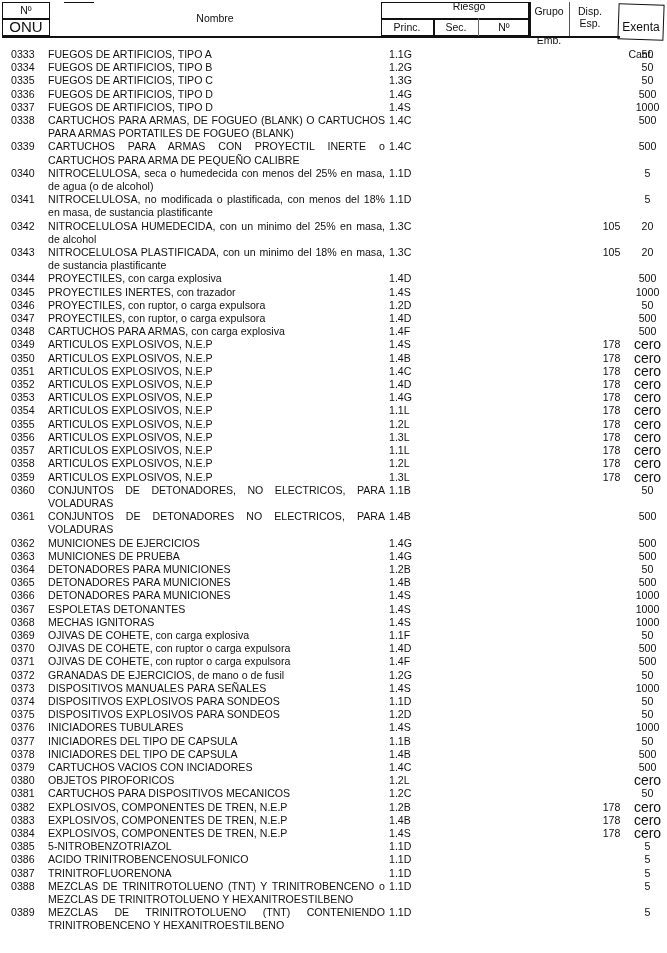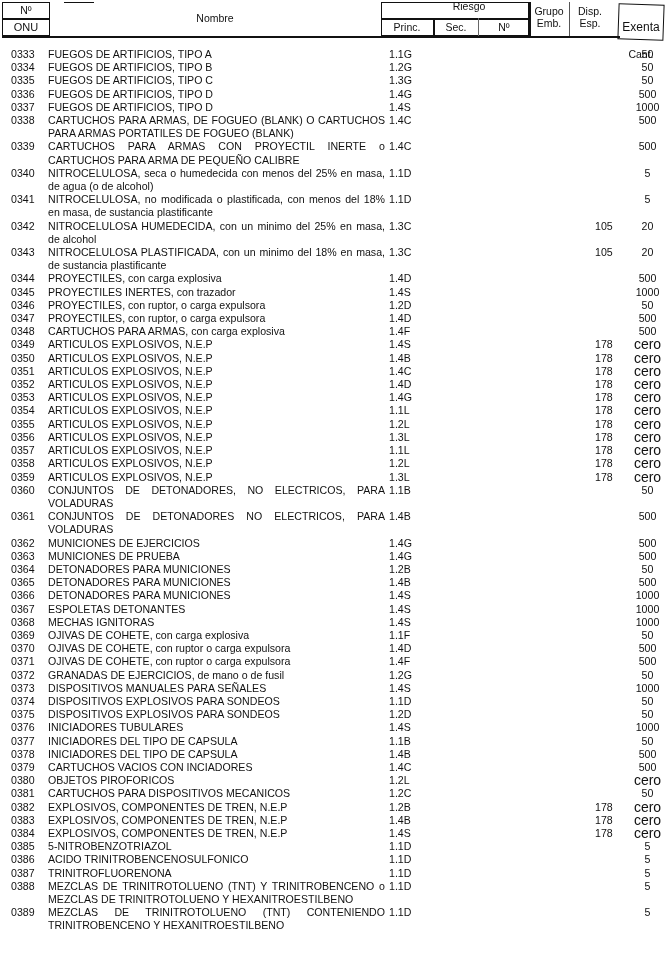--- a/index.html
+++ b/index.html
@@ -10,48 +10,48 @@
   .ht { position: absolute; font-size: 10.5px; text-align: center; line-height: 12px; }
   .hline { position: absolute; background: #111; }
   #rows { position: absolute; left: 0; top: 48px; width: 667px; }
   .row { position: relative; display: flex; font-size: 10.6px; line-height: 13.2px; }
   .c-onu { width: 48px; padding-left: 11px; box-sizing: border-box; flex: none; }
   .c-name { width: 337px; flex: none; text-align: justify; text-align-last: left; }
   .c-princ { width: 50px; padding-left: 4px; box-sizing: border-box; flex: none; }
   .c-sec { width: 58px; flex: none; }
   .c-num { width: 44px; flex: none; }
   .c-grupo { width: 45px; flex: none; }
-  .c-disp { width: 46px; flex: none; text-align: left; padding-left: 13px; box-sizing: border-box; }
+  .c-disp { width: 46px; flex: none; text-align: center; padding-left: 13px; box-sizing: border-box; }
   .c-cant { width: 39px; flex: none; text-align: center; }
   .c-cant.cero { font-size: 14px; }
 </style>
 </head>
 <body>
 
 <div class="hdr">
 
   <div class="hb" style="left:2px;top:2px;width:48px;height:34px;"></div>
   <div class="hline" style="left:2px;top:18px;width:48px;height:1.5px;"></div>
   <div class="ht" style="left:2px;top:4px;width:48px;">Nº</div>
-  <div class="ht" style="left:2px;top:21px;width:48px;font-size:11px;">ONU</div>
+  <div class="ht" style="left:2px;top:21px;width:48px;font-size:15px;">ONU</div>
   <div class="hline" style="left:64px;top:2px;width:30px;height:1px;"></div>
   <div class="ht" style="left:50px;top:12px;width:330px;">Nombre</div>
 
   <div class="hb" style="left:381px;top:2px;width:148px;height:34px;"></div>
   <div class="hline" style="left:381px;top:18px;width:148px;height:1.5px;"></div>
   <div class="hline" style="left:433px;top:18px;width:1.5px;height:18px;"></div>
   <div class="hline" style="left:478px;top:18px;width:1px;height:18px;background:#666;"></div>
   <div class="ht" style="left:381px;top:0;width:148px;margin-left:14px;">Riesgo</div>
   <div class="ht" style="left:381px;top:21px;width:52px;">Princ.</div>
   <div class="ht" style="left:434px;top:21px;width:44px;">Sec.</div>
   <div class="ht" style="left:479px;top:21px;width:50px;">Nº</div>
 
   <div class="hline" style="left:529px;top:2px;width:1.5px;height:34px;"></div>
   <div class="ht" style="left:529px;top:5px;width:40px;">Grupo</div>
-  <div class="ht" style="left:529px;top:17px;width:40px;">Emb.</div>
+  <div class="ht" style="left:529px;top:34px;width:40px;">Emb.</div>
   <div class="hline" style="left:569px;top:2px;width:1px;height:34px;background:#555;"></div>
   <div class="ht" style="left:570px;top:5px;width:40px;">Disp.</div>
   <div class="ht" style="left:570px;top:17px;width:40px;">Esp.</div>
 
   <div class="hb" style="left:618px;top:4px;width:46px;height:36px;transform:rotate(2deg);"></div>
   <div class="ht" style="left:618px;top:8px;width:46px;margin-top:40px;">Cant.</div>
   <div class="ht" style="left:618px;top:21px;width:46px;font-size:12px;">Exenta</div>
 
   <div class="hline" style="left:2px;top:36px;width:618px;height:1.5px;"></div>
 </div>

